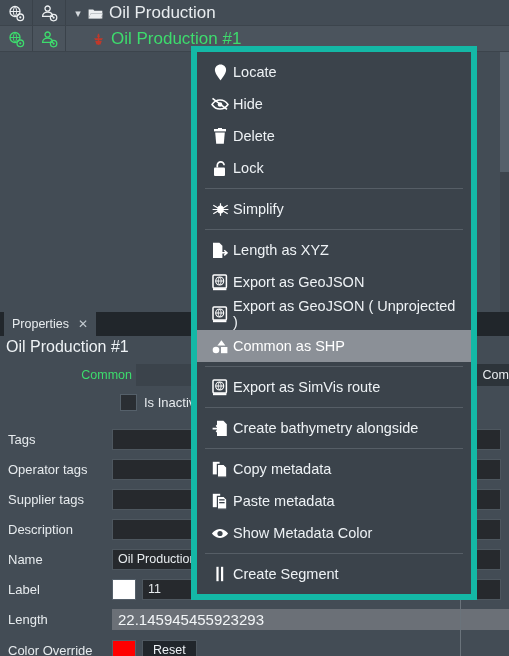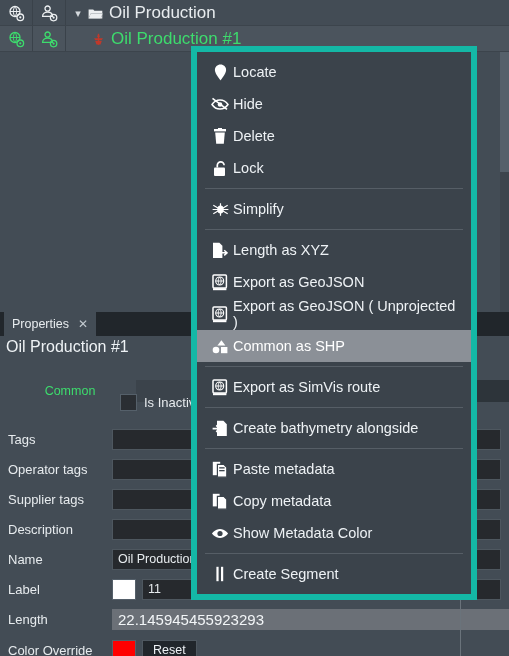--- a/index.html
+++ b/index.html
@@ -36,22 +36,22 @@
   
   .props{position:absolute;left:0;top:312px;width:509px;height:344px;background:#434c55;}
   .prop-tabbar{position:absolute;left:0;top:0;width:509px;height:24px;background:#21262b;}
   .prop-tab{position:absolute;left:4px;top:0;height:24px;padding:0 8px;background:#434c55;
     display:flex;align-items:center;gap:9px;box-sizing:border-box;}
   .prop-tab .t{font-size:12.5px;color:#e8ecef;}
   .prop-tab .x{font-size:12px;color:#c3cad0;}
   .prop-title{position:absolute;left:6px;top:26px;font-size:16px;color:#eef2f5;}
 
   .tabstrip{position:absolute;left:0;top:52px;width:509px;height:22px;}
-  .tabstrip .tab{position:absolute;top:16px;height:22px;display:flex;align-items:center;
-    justify-content:center;font-size:12.5px;box-sizing:border-box;}
+  .tabstrip .tab{position:absolute;top:0;height:22px;display:flex;align-items:center;
+    justify-content:flex-end;font-size:12.5px;box-sizing:border-box;}
   .tab-common{left:8px;width:124px;color:#3ddc6d;background:#434c55;}
   .tab-two{left:136px;width:120px;background:#3b434b;}
   .tab-three{left:260px;width:120px;background:#3b434b;}
   .tab-comments{left:384px;width:125px;background:#2d343a;color:#e8ecef;justify-content:flex-start;padding-left:14px;}
 
   .panel-body{position:absolute;left:0;top:74px;width:509px;height:270px;}
   .chk-row{position:absolute;left:120px;top:8px;display:flex;align-items:center;gap:7px;}
   .chkbox{width:17px;height:17px;background:#2a2e33;border:1px solid #55606a;box-sizing:border-box;}
   .chk-label{font-size:13px;color:#e7ebee;}
 
@@ -355,39 +355,39 @@
         </svg>
       </span>
       <span>Create bathymetry alongside</span>
     </div>
 
     <div class="ctx-sep"></div>
 
     <div class="ctx-item">
       <span class="ctx-ico">
         <svg width="16" height="17" viewBox="0 0 16 17">
+          <path d="M0.8 0.8h6.8v12.6H0.8z" fill="#ffffff"></path>
+          <path d="M5.4 3.4h6.4l3 3v9.8H5.4z" fill="#ffffff" stroke="#3b434b" stroke-width="1.2"></path>
+        </svg>
+      </span>
+      <span>Copy metadata</span>
+    </div>
+    <div class="ctx-item">
+      <span class="ctx-ico">
+        <svg width="16" height="17" viewBox="0 0 16 17">
           <path d="M0.8 0.8h7.4v13.4H0.8z" fill="#ffffff"></path>
           <path d="M5.4 3.4h6.4l3 3v9.8H5.4z" fill="#ffffff" stroke="#3b434b" stroke-width="1.2"></path>
           <rect x="7.2" y="6.2" width="5.4" height="1.3" fill="#3b434b"></rect>
           <rect x="7.2" y="9" width="5.4" height="1.3" fill="#3b434b"></rect>
         </svg>
       </span>
       <span>Paste metadata</span>
     </div>
     <div class="ctx-item">
       <span class="ctx-ico">
-        <svg width="16" height="17" viewBox="0 0 16 17">
-          <path d="M0.8 0.8h6.8v12.6H0.8z" fill="#ffffff"></path>
-          <path d="M5.4 3.4h6.4l3 3v9.8H5.4z" fill="#ffffff" stroke="#3b434b" stroke-width="1.2"></path>
-        </svg>
-      </span>
-      <span>Copy metadata</span>
-    </div>
-    <div class="ctx-item">
-      <span class="ctx-ico">
         <svg width="18" height="13" viewBox="0 0 18 13">
           <path d="M1 6.5S4 2 9 2s8 4.5 8 4.5S14 11 9 11 1 6.5 1 6.5z" fill="#ffffff"></path>
           <circle cx="9" cy="6.5" r="2.6" fill="#3b434b"></circle>
         </svg>
       </span>
       <span>Show Metadata Color</span>
     </div>
 
     <div class="ctx-sep"></div>
 

